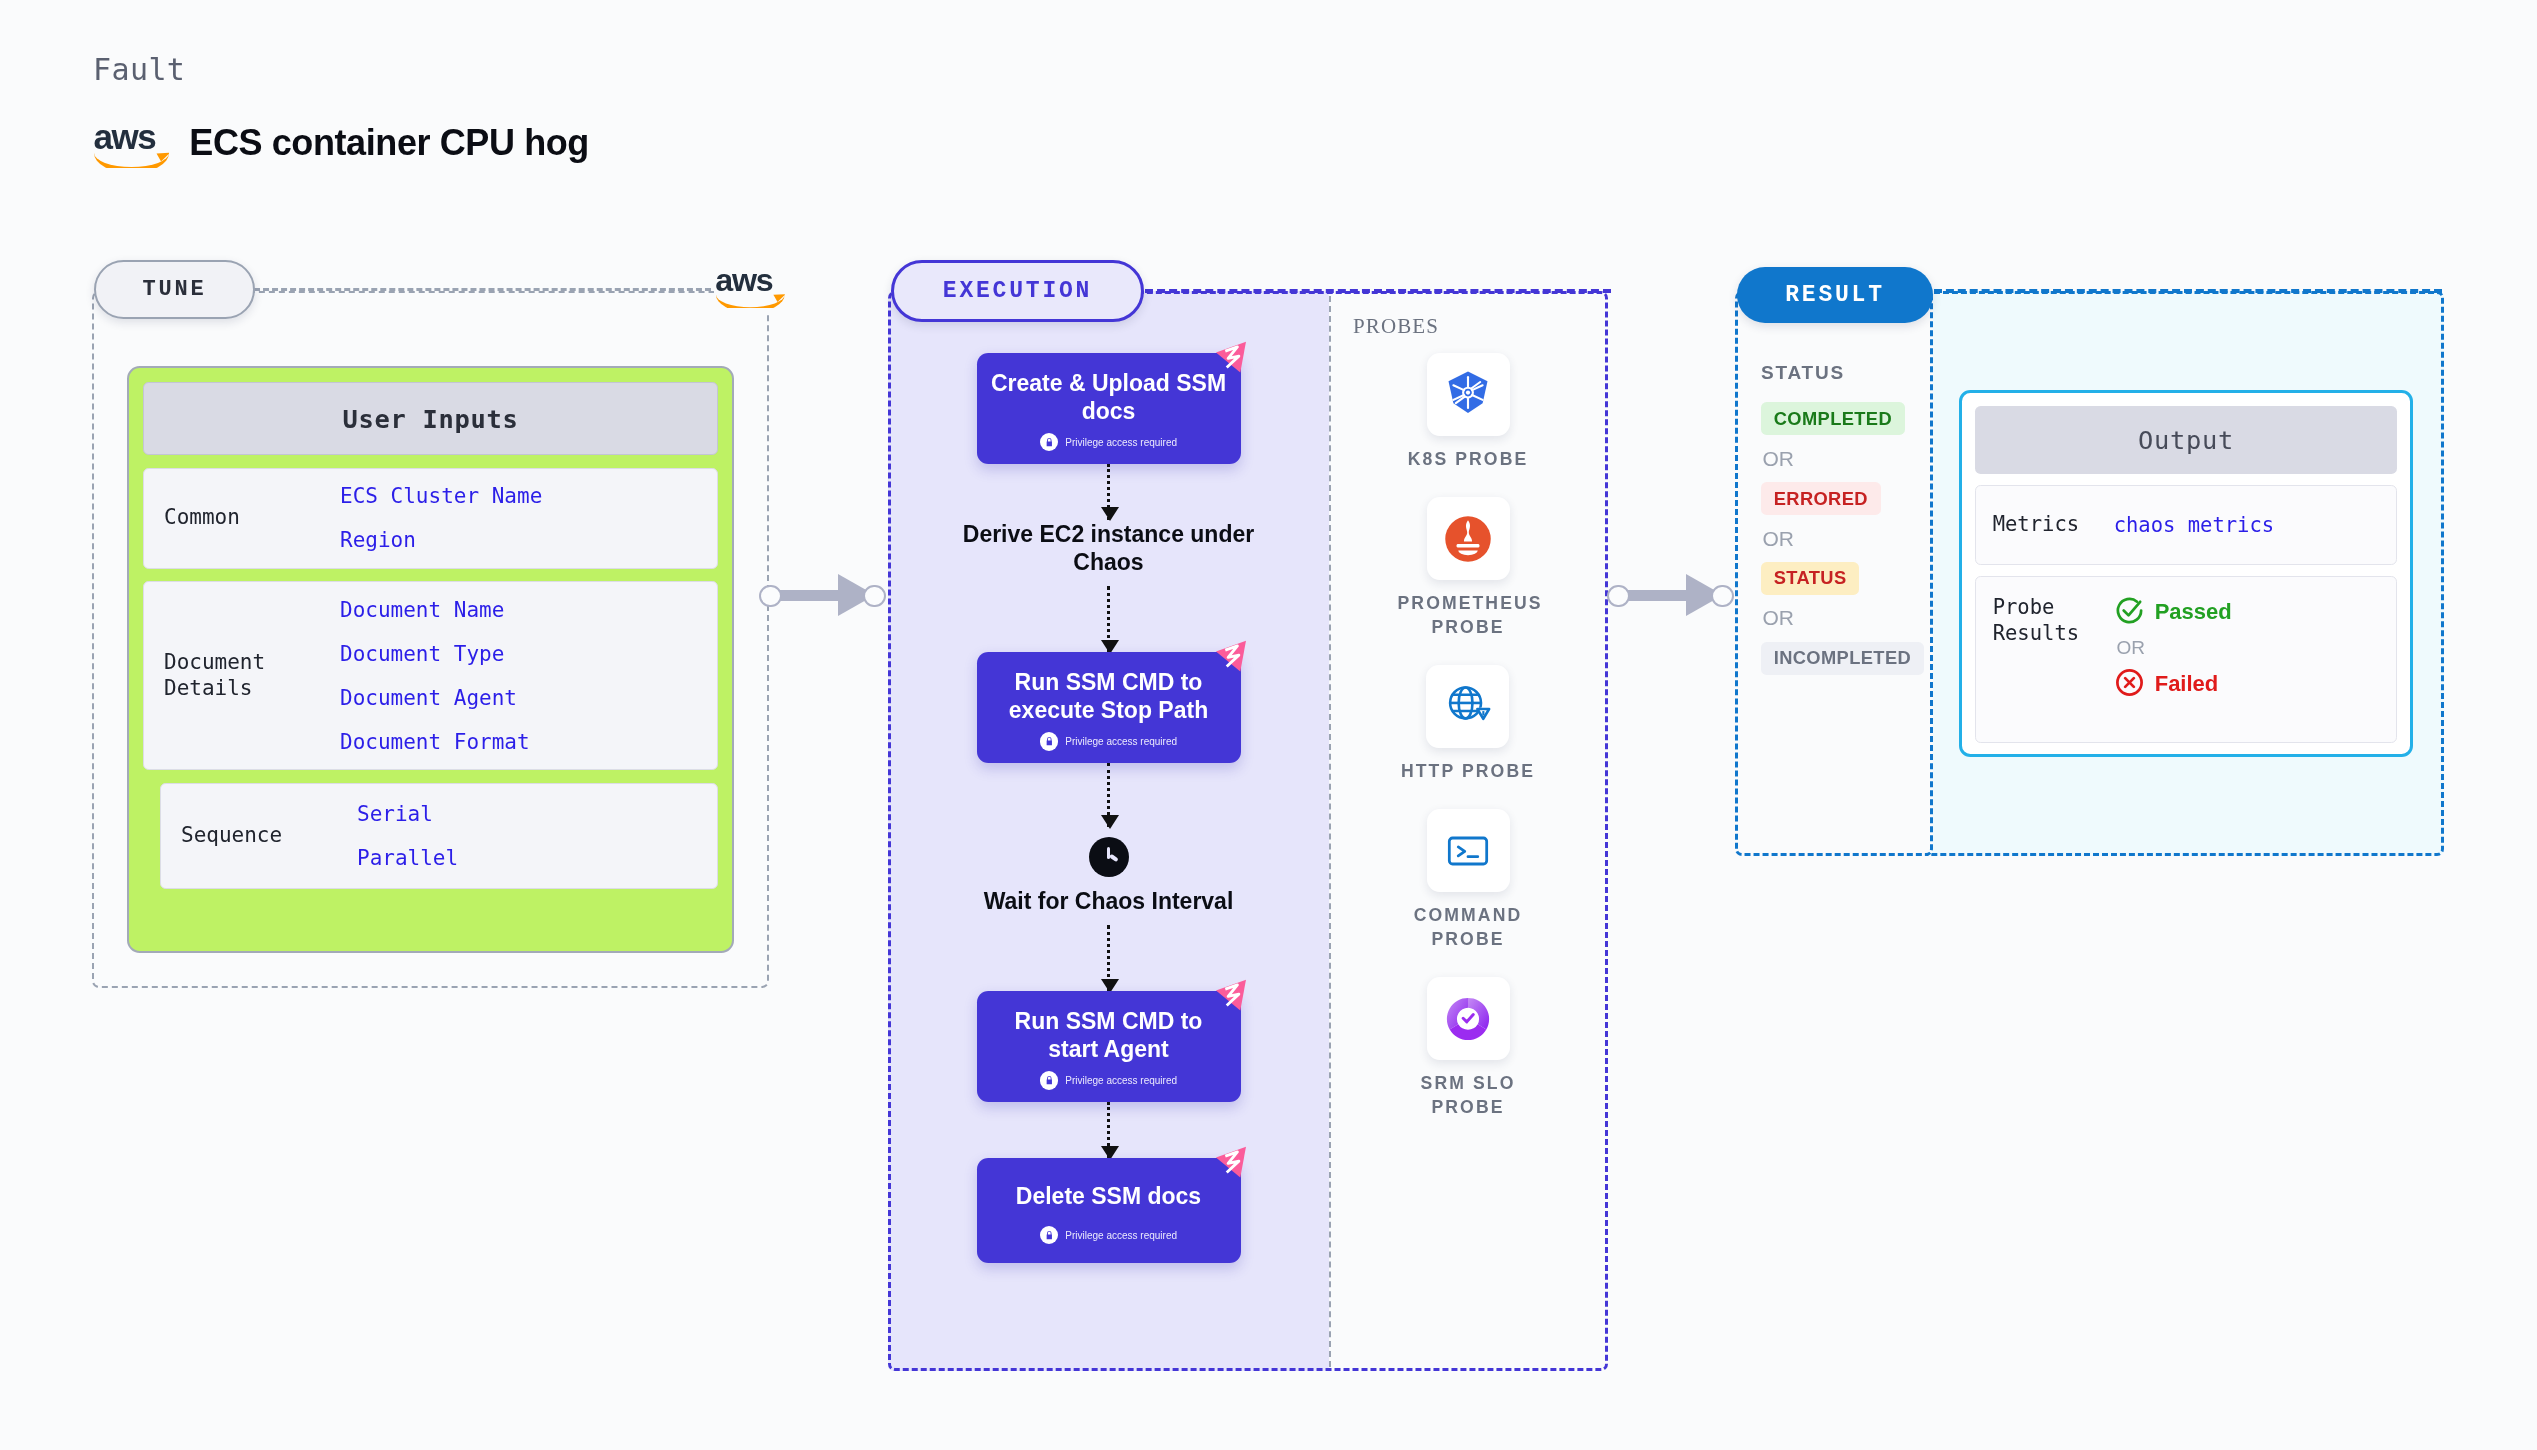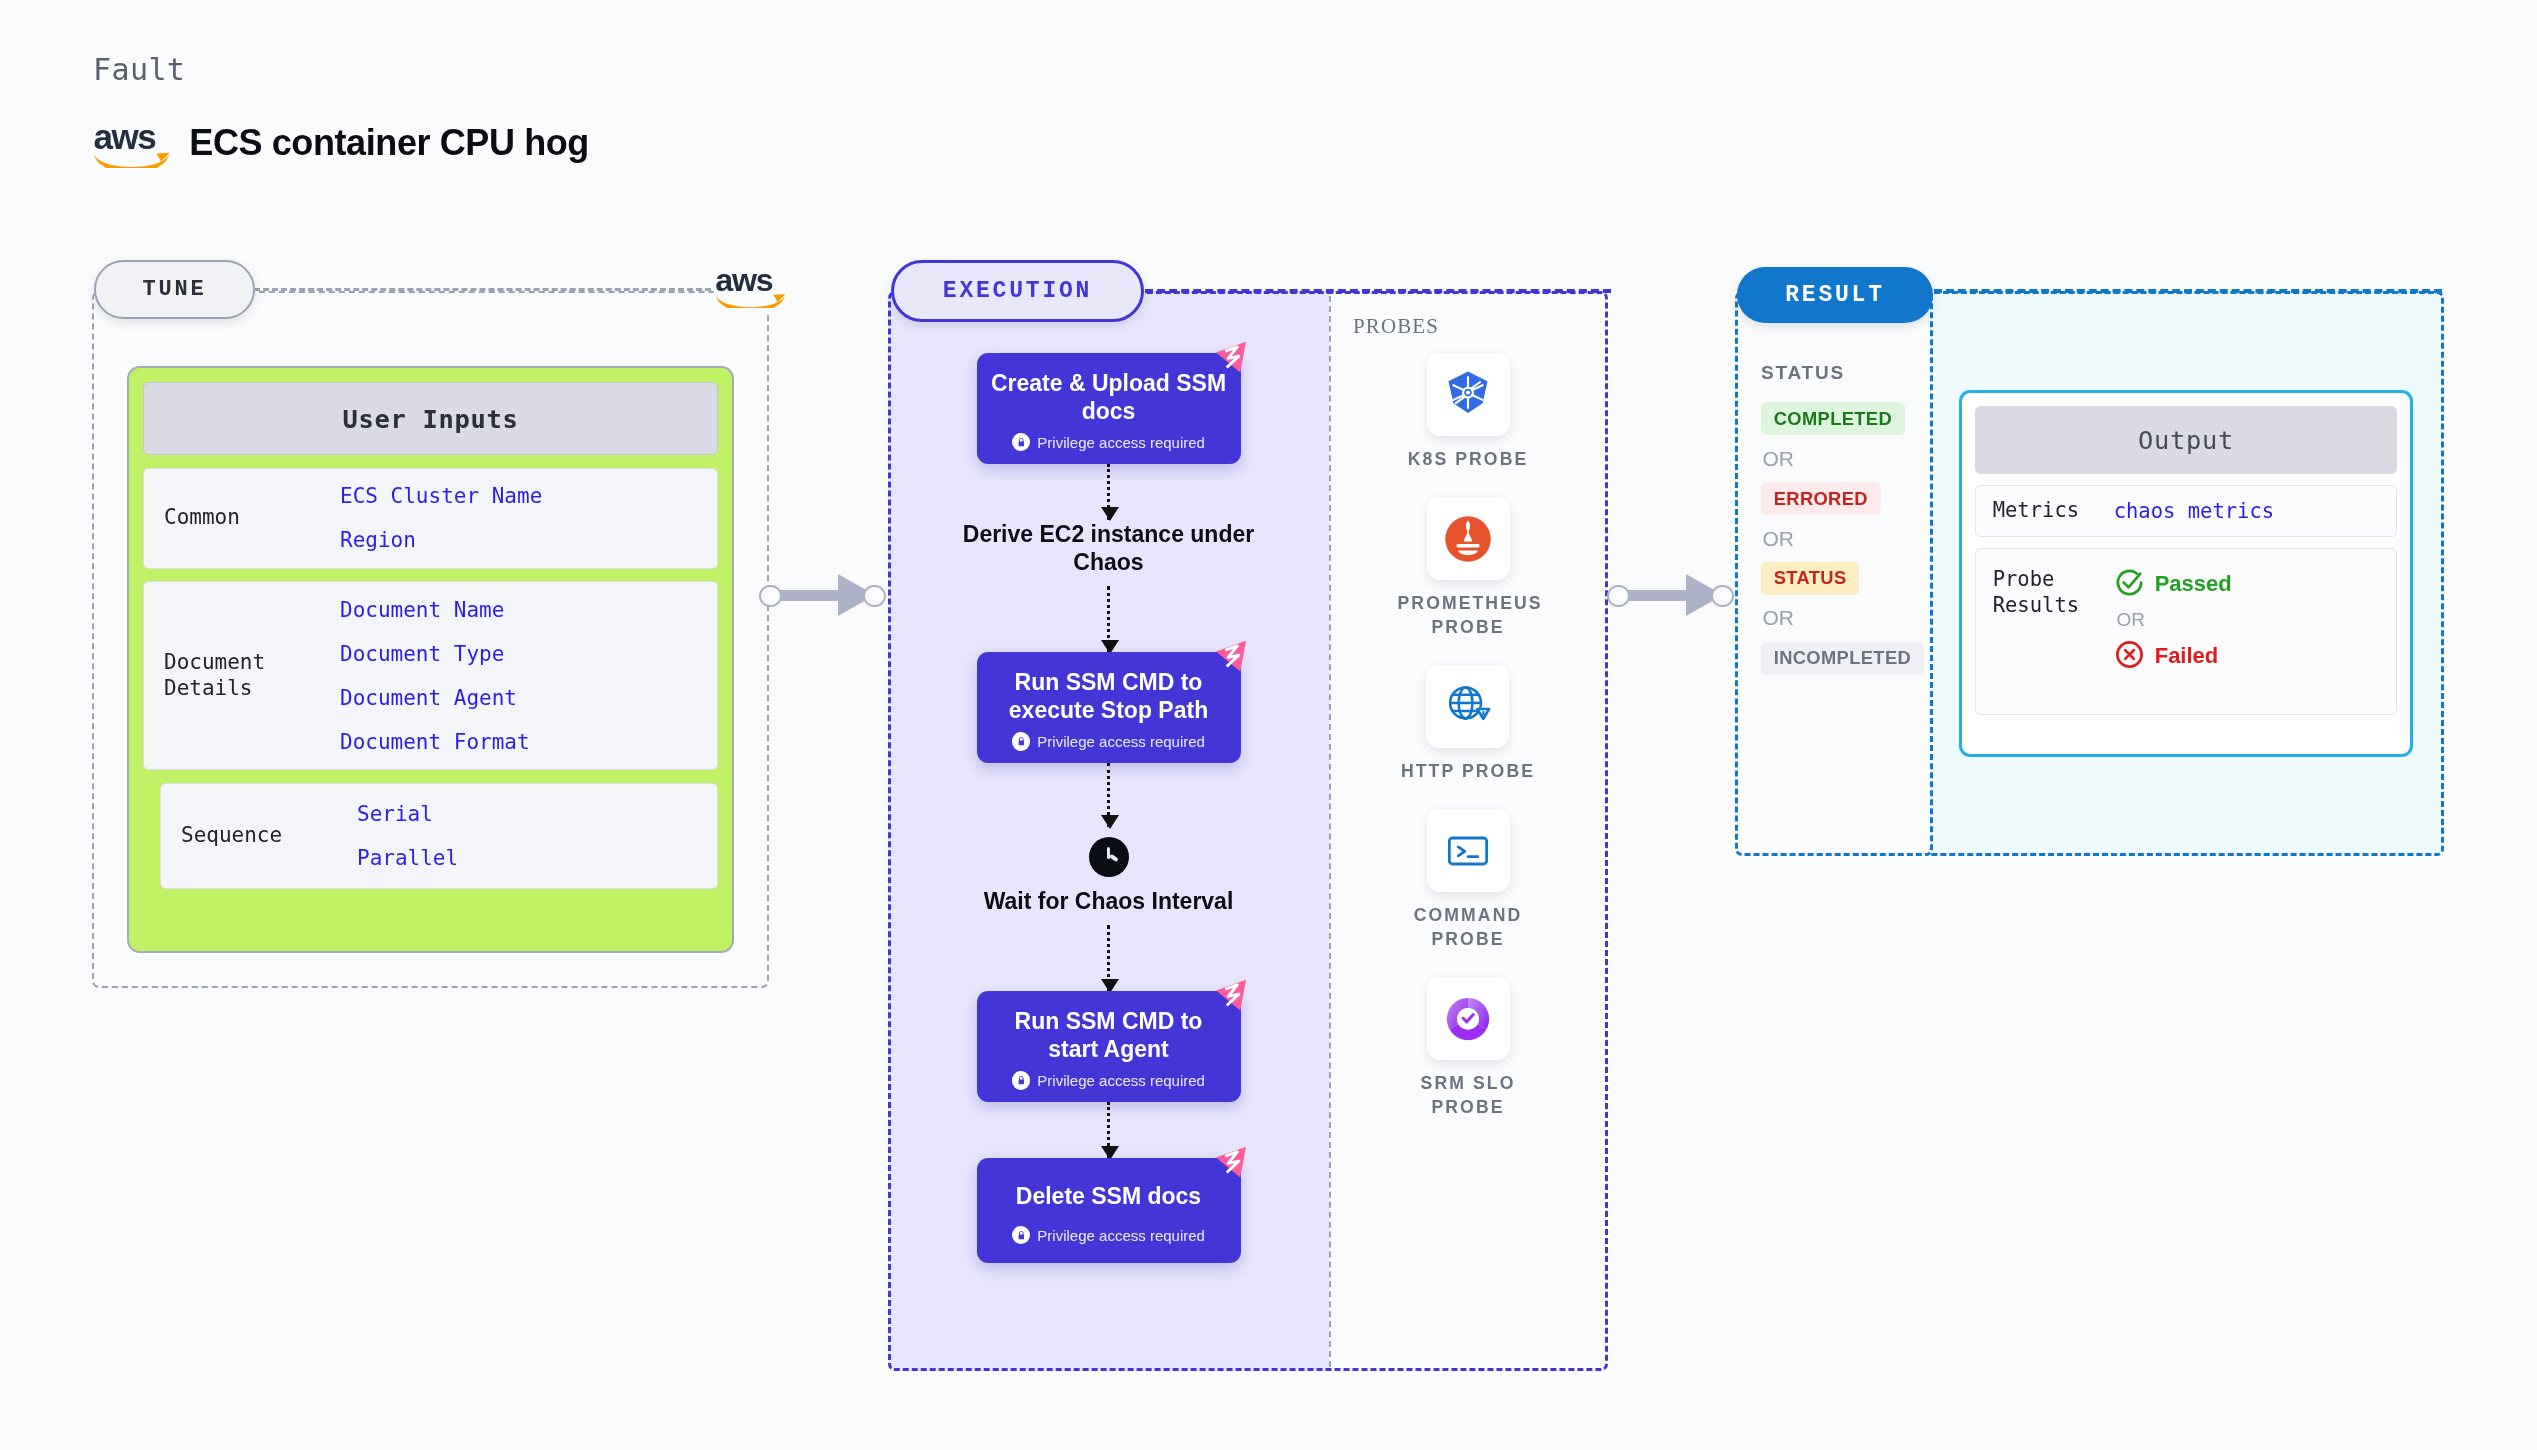--- a/index.html
+++ b/index.html
@@ -158,21 +158,21 @@
     position: relative; width: 264px; margin: 0 auto;
     background: #4436d6; border-radius: 11.3px;
     padding: 15.5px 12.7px 12.7px;
     box-shadow: 0 5.6px 12.7px rgba(60,50,180,0.22);
   }
   .node-box .ttl {
     color: #fff; font-size: 23px; font-weight: 700; text-align: center; line-height: 1.22;
   }
   .node-box .priv {
     margin-top: 8.5px; display: flex; align-items: center; justify-content: center; gap: 7px;
-    color: #eceafd; font-size: 15px;
+    color: #eceafd; font-size: 10px;
   }
   .lock-badge {
     width: 18.3px; height: 18.3px; border-radius: 50%; background: #fff;
     display: flex; align-items: center; justify-content: center;
   }
   .lock-badge svg { width: 10.6px; height: 10.6px; }
   .litmus {
     position: absolute; right: -10px; top: -14px; width: 40px; height: 40px;
   }
   .node-plain {
@@ -260,21 +260,21 @@
     z-index: 15;
   }
   .out-head {
     height: 68px; background: #d9dae4; border-radius: 5.6px;
     display: flex; align-items: center; justify-content: center;
     font-family: "DejaVu Sans Mono", monospace;
     font-size: 25.4px; color: #474b59; letter-spacing: 0.7px;
   }
   .out-row {
     margin-top: 11.3px; background: #fbfbfd; border: 1.4px solid #e3e4ec; border-radius: 5.6px;
-    display: flex; align-items: center; padding: 12px 17px;
+    display: flex; align-items: center; padding: 26px 17px;
   }
   .out-lbl {
     width: 121px; flex: 0 0 121px;
     font-family: "DejaVu Sans Mono", monospace; font-size: 20.5px; color: #20242e; line-height: 1.25;
   }
   .out-val {
     font-family: "DejaVu Sans Mono", monospace; font-size: 20.5px; color: #2b1ee8;
   }
   .pr-list { display: flex; flex-direction: column; gap: 8.5px; }
   .pr-item { display: flex; align-items: center; gap: 10px; }

